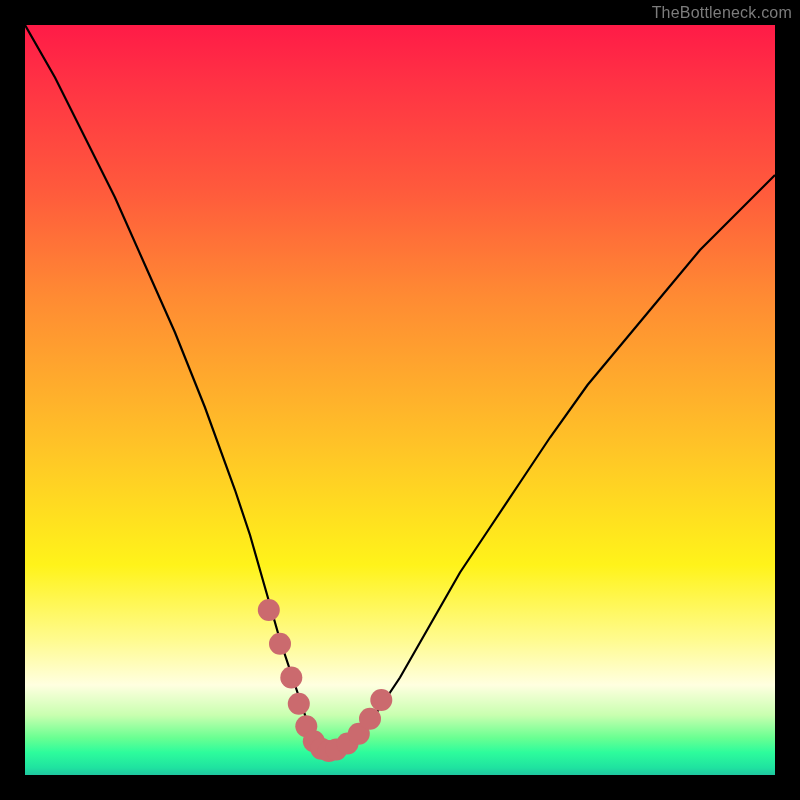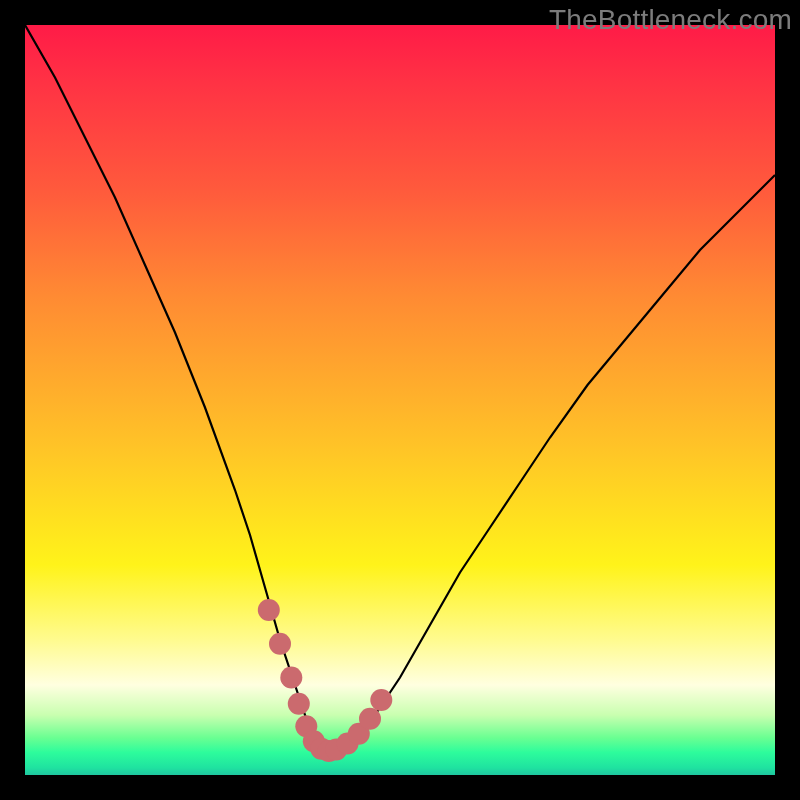--- a/index.html
+++ b/index.html
@@ -37,21 +37,21 @@
       #2dfc9c 97%,
       #1fe3a0 99%,
       #1fc7a0 100%
     );
   }
   .watermark {
     position: absolute;
     top: 4px;
     right: 8px;
     color: #7c7c7c;
-    font-size: 28px;
+    font-size: 16px;
     letter-spacing: 0.2px;
     font-weight: 500;
   }
   svg.plot {
     position: absolute;
     inset: 0;
   }
 </style>
 </head>
 <body>

